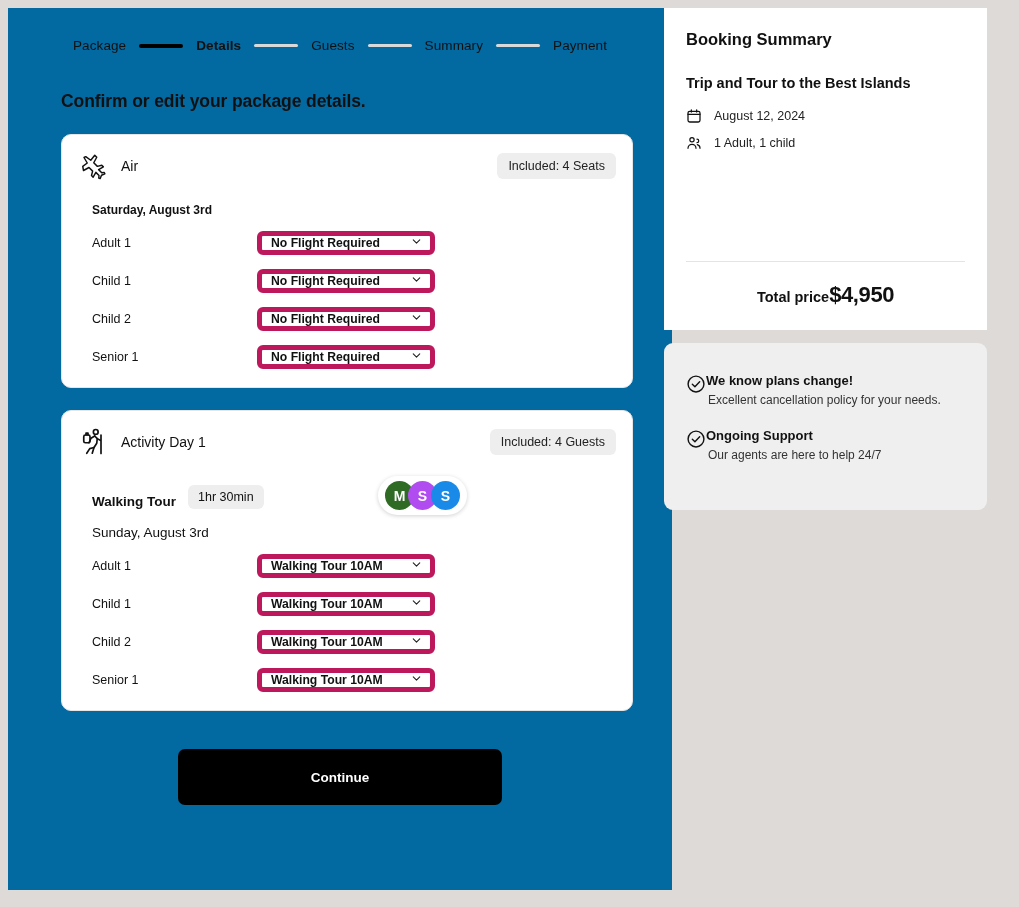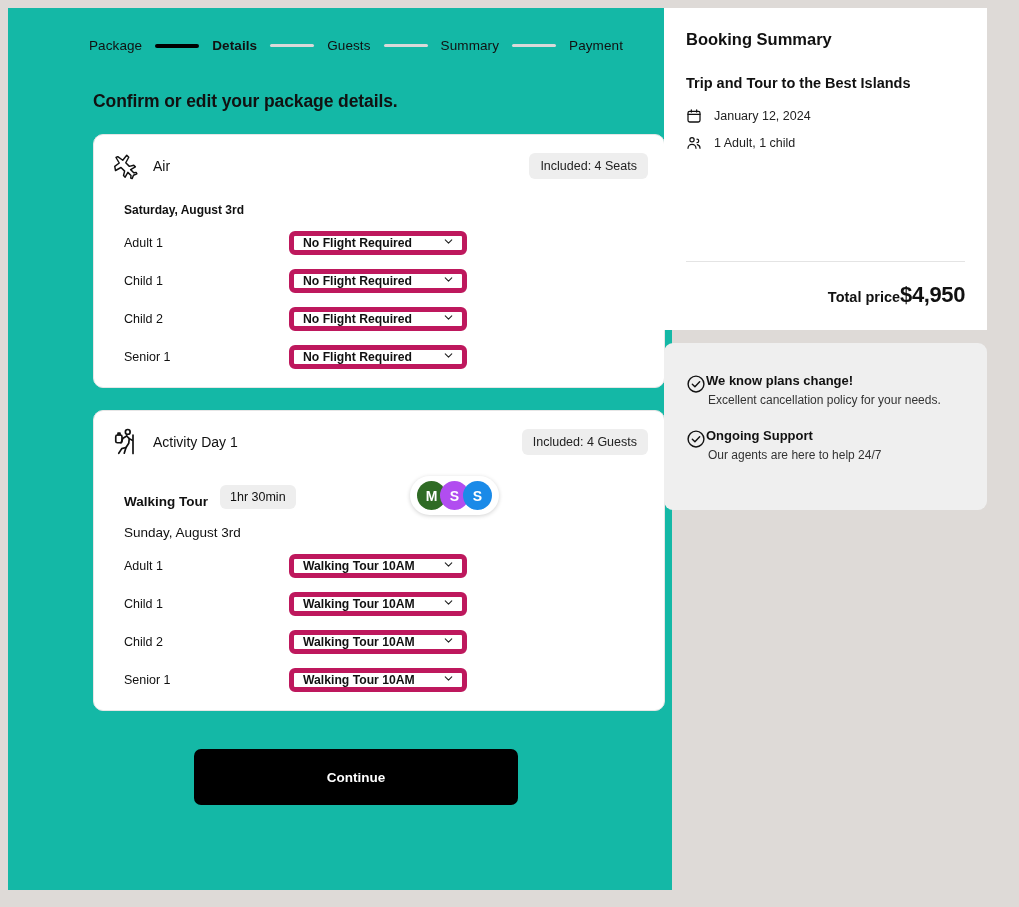--- a/index.html
+++ b/index.html
@@ -20,24 +20,23 @@
     height: 907px;
   }
 
   
   .main-panel {
     position: absolute;
     left: 8px;
     top: 8px;
     width: 664px;
     height: 882px;
-    background: #14b8a6;
+    background: #0369a1;
     box-sizing: border-box;
     overflow: hidden;
-    padding-left: 32px;
   }
 
   
   .stepper {
     display: flex;
     align-items: center;
     justify-content: center;
     gap: 13px;
     margin-top: 30px;
   }
@@ -253,21 +252,21 @@
     flex: 0 0 16px;
   }
   .spacer { flex: 1 1 auto; }
   .divider {
     border-top: 1px solid #e4e4e4;
     margin-bottom: 20px;
   }
   .total-row {
     display: flex;
     align-items: baseline;
-    justify-content: flex-end;
+    justify-content: center;
   }
   .total-label {
     font-size: 14.5px;
     font-weight: bold;
   }
   .total-value {
     font-size: 22px;
     font-weight: bold;
     letter-spacing: -.4px;
   }
@@ -483,21 +482,21 @@
 
       <div class="meta-row">
         <span class="meta-icon">
           <svg width="16" height="16" viewBox="0 0 24 24" fill="none" stroke="#111" stroke-width="1.9" stroke-linecap="round" stroke-linejoin="round">
             <rect x="3" y="5" width="18" height="16" rx="2.5"></rect>
             <line x1="3" y1="9.5" x2="21" y2="9.5"></line>
             <line x1="8" y1="3" x2="8" y2="6"></line>
             <line x1="16" y1="3" x2="16" y2="6"></line>
           </svg>
         </span>
-        <span>January 12, 2024</span>
+        <span>August 12, 2024</span>
       </div>
 
       <div class="meta-row">
         <span class="meta-icon">
           <svg width="16" height="16" viewBox="0 0 24 24" fill="none" stroke="#111" stroke-width="1.8" stroke-linecap="round" stroke-linejoin="round">
             <circle cx="9" cy="7" r="3.2"></circle>
             <path d="M3 20 a6 6 0 0 1 12 0"></path>
             <path d="M16.5 11.5 a2.6 2.6 0 1 0 0-5.2"></path>
             <path d="M17 14.4 a5.6 5.6 0 0 1 4 5.6"></path>
           </svg>

